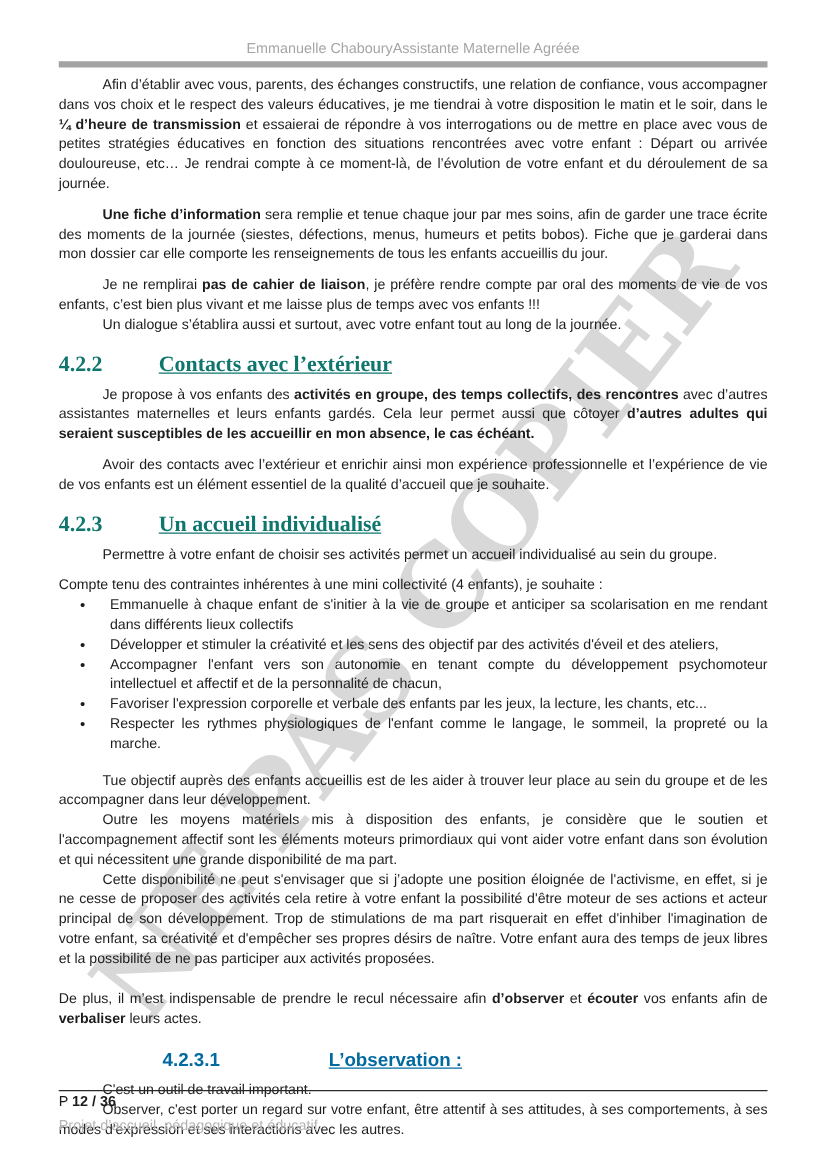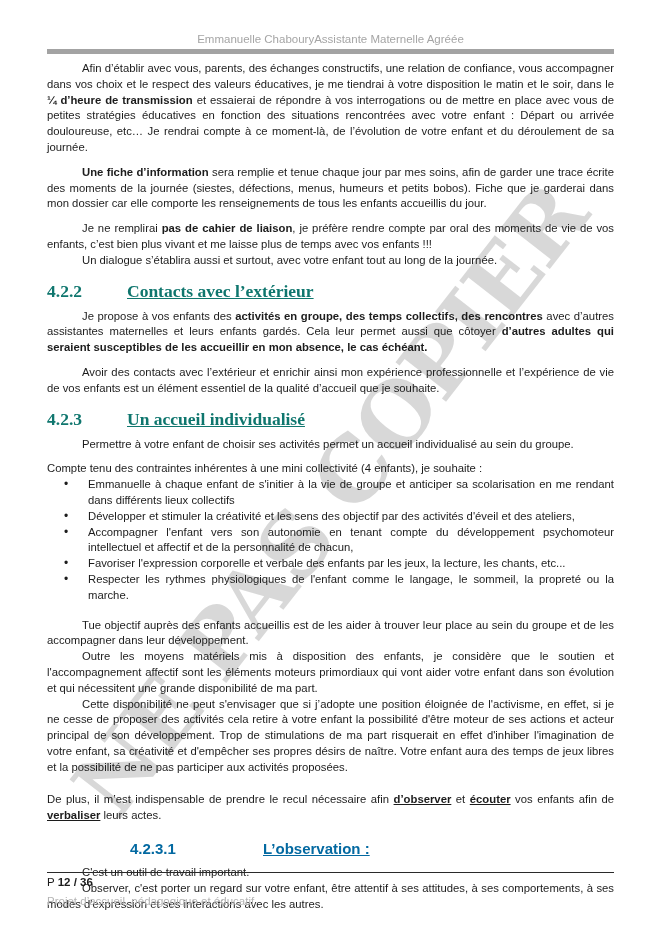--- a/index.html
+++ b/index.html
@@ -55,21 +55,21 @@
   .para {
     font-size: 11.3px;
     line-height: 15.8px;
     text-align: justify;
     margin: 0 0 9px 0;
   }
   .para.indent { text-indent: 35px; }
   .para.mb-n { margin-bottom: 0; }
   .para.mb-l { margin-bottom: 17px; }
   .bold { font-weight: bold; }
-  .ul { text-decoration: underline; }
+  .ul { }
 
   
   .h2 {
     color: #0f766e;
     font-family: "Liberation Serif", serif;
     font-weight: bold;
     font-size: 17.5px;
     line-height: 21px;
     margin: 12px 0 7px 0;
   }

